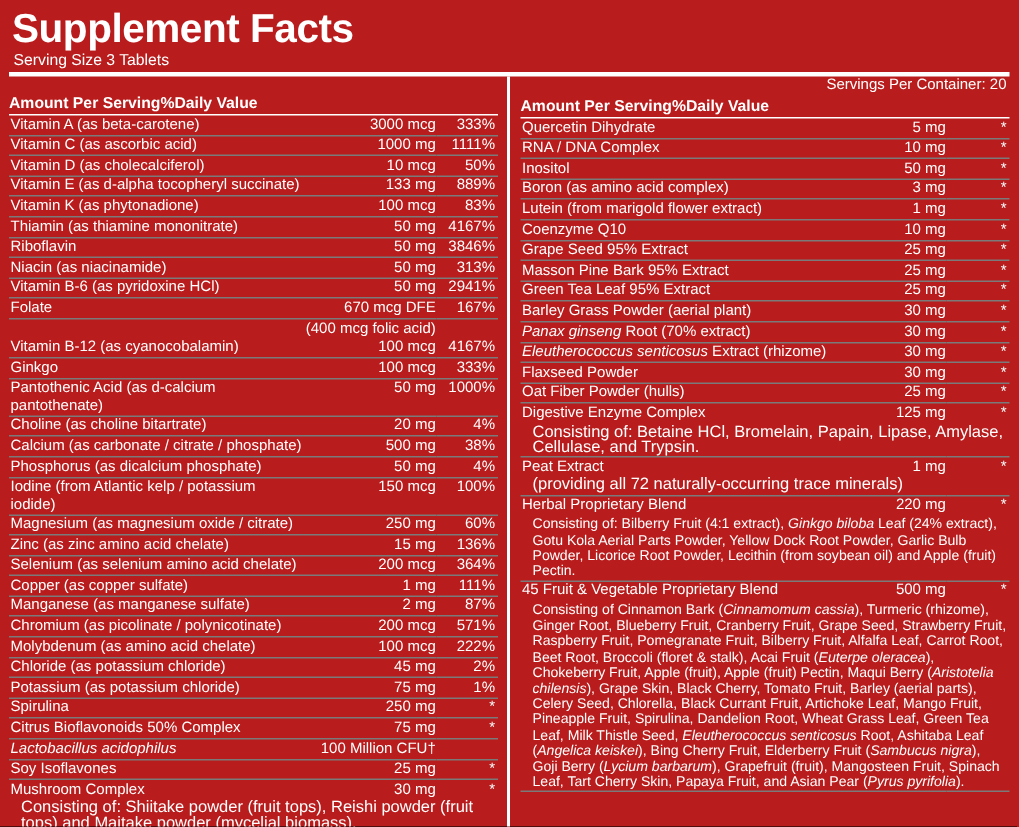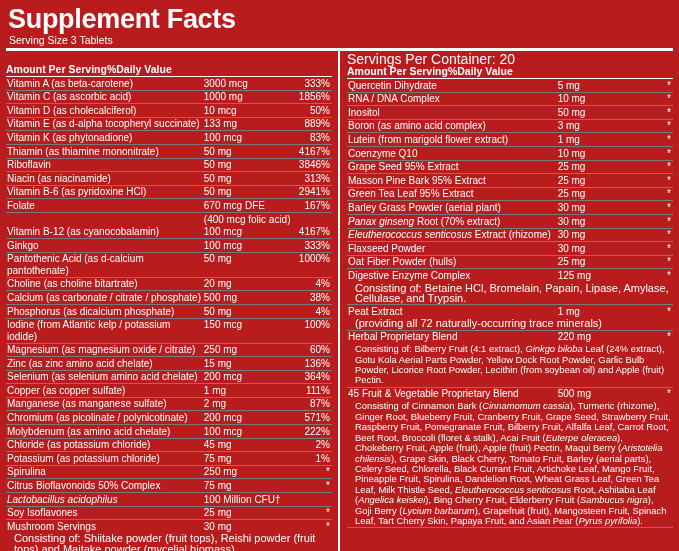--- a/index.html
+++ b/index.html
@@ -5,30 +5,30 @@
   html,body{margin:0;padding:0;background:#000;}
   body{width:679px;height:551px;overflow:hidden;font-family:"Liberation Sans",sans-serif;color:#fff;}
   .panel{width:679px;height:551px;background:#b91c1c;box-sizing:border-box;padding:4px 6px 2px 6px;position:relative;}
   .title{font-size:27px;font-weight:bold;letter-spacing:-0.3px;line-height:30px;margin:0 0 0 2px;}
   .serving{font-size:10.5px;margin:0 0 2px 3px;}
   .rule-thick{height:3px;background:#fff;margin:1px 0 0 0;}
   .cols{display:flex;gap:0;}
   .col{width:330px;position:relative;}
   .col.left{padding-right:6px;border-right:2px solid #fff;}
   .col.right{padding-left:7px;}
-  .srv-cont{font-size:14px;margin:0 2px 2px 0;height:12px;}
+  .srv-cont{font-size:10px;text-align:right;margin:0 2px 2px 0;height:12px;}
   .spacer-head{height:12px;}
   .hdr{display:flex;justify-content:flex-start;font-size:10.5px;font-weight:bold;border-bottom:1.5px solid #fff;padding-bottom:1px;margin-bottom:0;}
   .hdr .hdr-right{white-space:nowrap;}
   table{border-collapse:collapse;width:100%;}
   tr{border-bottom:0.8px solid #7a7a7a;}
   tr.noline{border-bottom:none;}
   td{font-size:10px;line-height:11.4px;padding:0.6px 0 0.6px 0;vertical-align:top;}
   td.name{width:64%;padding-left:1px;}
-  td.amt{width:23%;text-align:left;padding-left:2px;white-space:nowrap;}
+  td.amt{width:23%;text-align:right;padding-left:2px;white-space:nowrap;}
   td.dv{width:13%;text-align:right;padding-right:2px;white-space:nowrap;}
   td.sub{font-size:11px;line-height:10.6px;padding-left:8px;}
   .ital{font-style:italic;}
   .blendbox{font-size:9.4px;line-height:10.4px;padding:1px 2px 1px 8px;margin-top:10px;}
 </style>
 </head>
 <body>
 
 <div class="panel">
 
@@ -47,21 +47,21 @@
       <table>
         <tbody id="left-body">
             <tr>
               <td class="name">Vitamin A (as beta-carotene)</td>
               <td class="amt">3000 mcg</td>
               <td class="dv">333%</td>
             </tr>
             <tr>
               <td class="name">Vitamin C (as ascorbic acid)</td>
               <td class="amt">1000 mg</td>
-              <td class="dv">1856%</td>
+              <td class="dv">1111%</td>
             </tr>
             <tr>
               <td class="name">Vitamin D (as cholecalciferol)</td>
               <td class="amt">10 mcg</td>
               <td class="dv">50%</td>
             </tr>
             <tr>
               <td class="name">Vitamin E (as d-alpha tocopheryl succinate)</td>
               <td class="amt">133 mg</td>
               <td class="dv">889%</td>
@@ -195,21 +195,21 @@
               <td class="name"><span class="ital">Lactobacillus acidophilus</span></td>
               <td class="amt">100 Million CFU†</td>
               <td class="dv"></td>
             </tr>
             <tr>
               <td class="name">Soy Isoflavones</td>
               <td class="amt">25 mg</td>
               <td class="dv">*</td>
             </tr>
             <tr class="noline">
-              <td class="name">Mushroom Servings</td>
+              <td class="name">Mushroom Complex</td>
               <td class="amt">30 mg</td>
               <td class="dv">*</td>
             </tr>
             <tr>
               <td class="name sub" colspan="3">Consisting of: Shiitake powder (fruit tops), Reishi powder (fruit tops) and Maitake powder (mycelial biomass).</td>
             </tr>
           </tbody>
       </table>
     </div>
 

